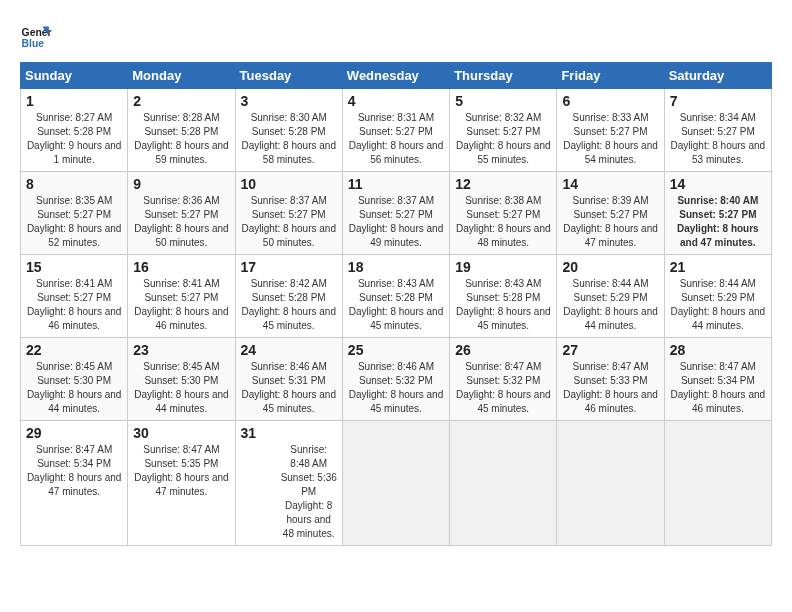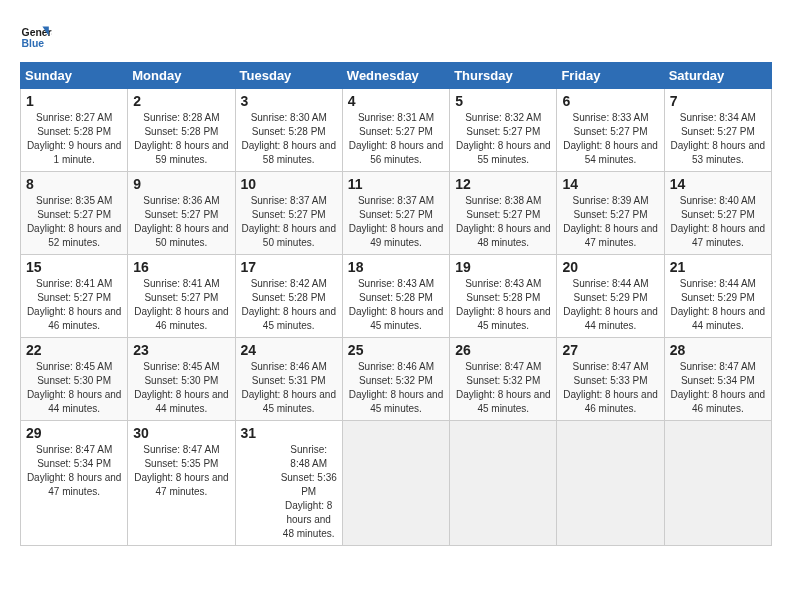--- a/index.html
+++ b/index.html
@@ -181,21 +181,21 @@
 Daylight: 8 hours and 48 minutes.</div>
         </td>
         <td>
           <span class="day-number">14</span>
           <div class="day-info" style="white-space: pre-line;">Sunrise: 8:39 AM
 Sunset: 5:27 PM
 Daylight: 8 hours and 47 minutes.</div>
         </td>
         <td>
           <span class="day-number">14</span>
-          <div class="day-info" style="white-space: pre-line;">Sunrise: 8:40 AM
+          <div class="day-info" style="white-space: pre-line; font-weight: bold;">Sunrise: 8:40 AM
 Sunset: 5:27 PM
 Daylight: 8 hours and 47 minutes.</div>
         </td>
       </tr>
       <tr>
         <td>
           <span class="day-number">15</span>
           <div class="day-info" style="white-space: pre-line;">Sunrise: 8:41 AM
 Sunset: 5:27 PM
 Daylight: 8 hours and 46 minutes.</div>

